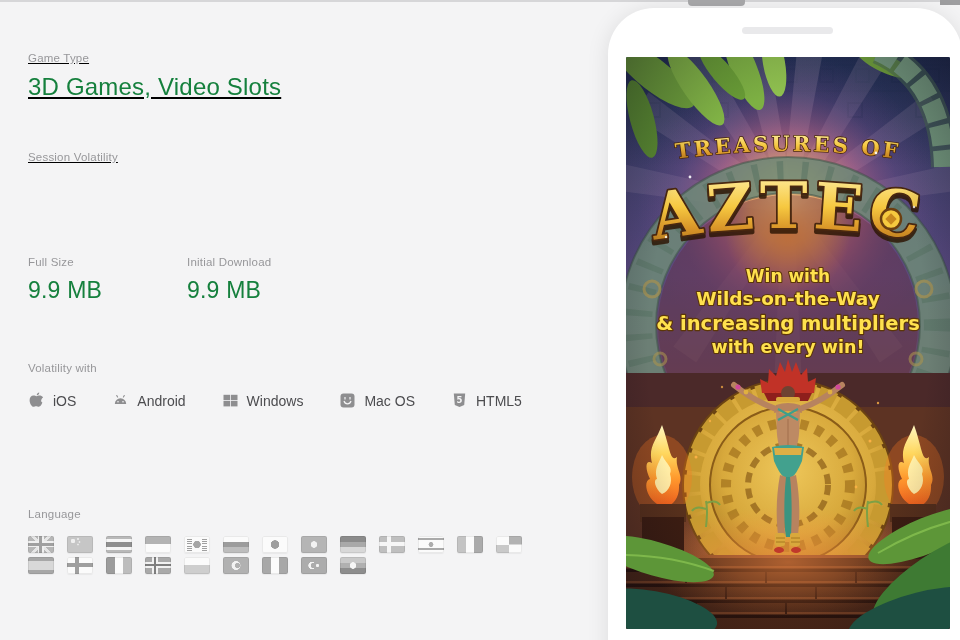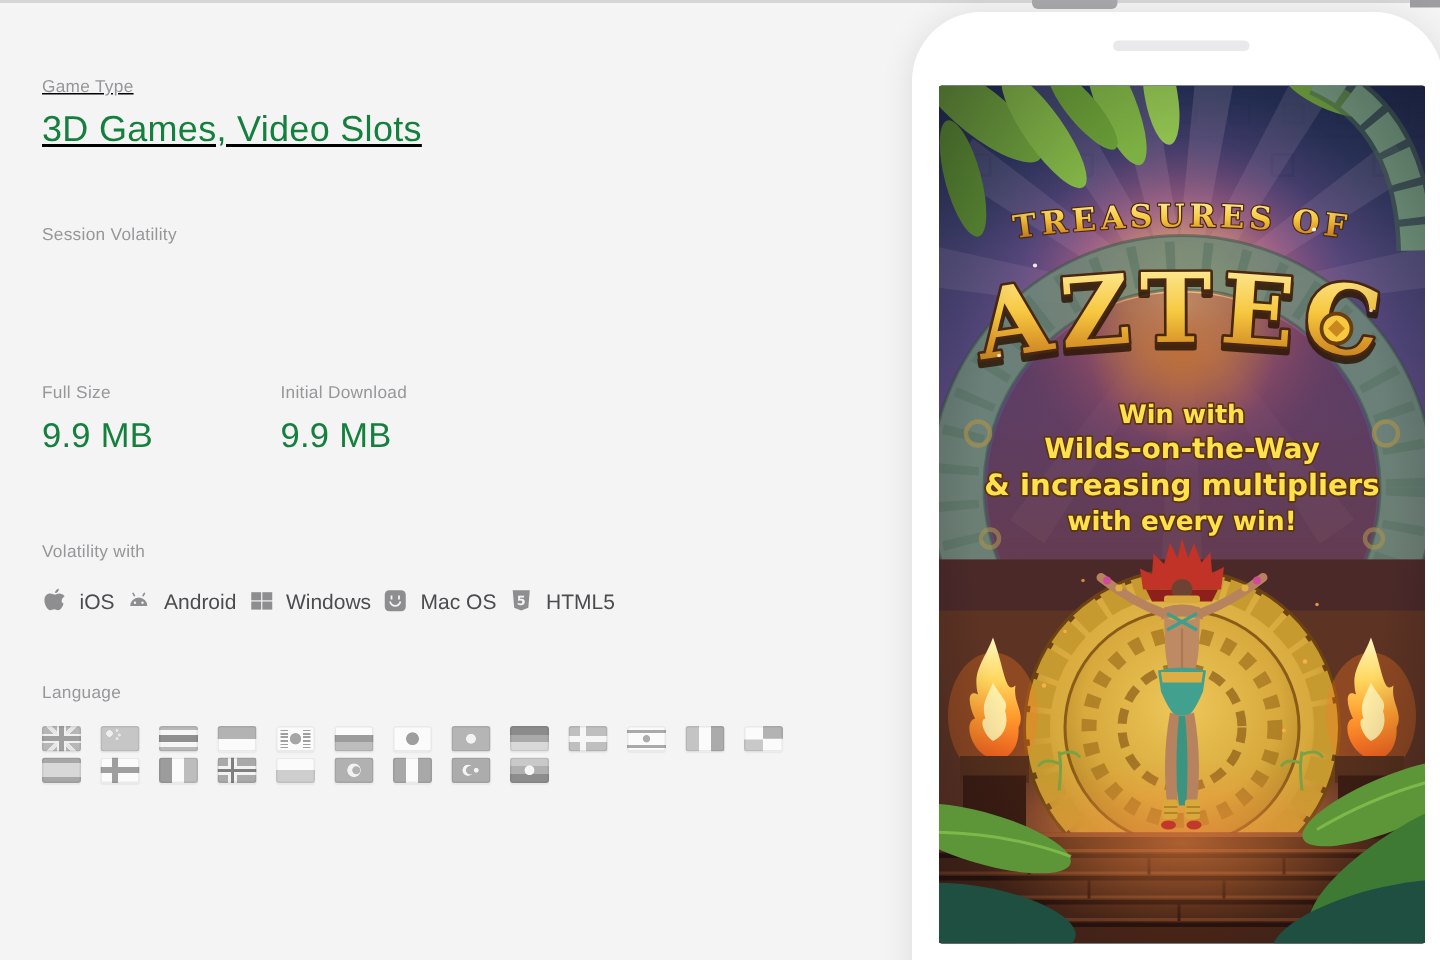--- a/index.html
+++ b/index.html
@@ -16,25 +16,25 @@
   
   .panel{position:absolute;left:28px;top:0;width:560px;}
   .sec{position:absolute;left:0;}
   .lbl{font-size:11.5px;color:#97979a;letter-spacing:.2px;}
   .val{font-size:23px;color:#15803d;letter-spacing:.2px;margin-top:9px;}
   .val-big{font-size:24px;}
   #sec-gametype{top:52px;text-decoration:underline;}
   #sec-stats{top:151px;width:560px;}
   #sec-sizes{top:256px;width:560px;}
   #sec-compat{top:362px;width:560px;}
-  #sec-lang{top:456px;width:560px;}
-  .cols3{display:grid;grid-template-columns:159px 158px auto;}
+  #sec-lang{top:508px;width:560px;}
+  .cols3{display:grid;grid-template-columns:159px 158px auto;text-decoration:underline;}
   .cols2{display:grid;grid-template-columns:159px auto;}
 
-  .plat-row{display:flex;align-items:flex-end;gap:8px;margin-top:18px;}
+  .plat-row{display:flex;align-items:flex-end;gap:36px;margin-top:18px;}
   .plat{display:flex;align-items:center;gap:8px;}
   .plat svg{display:block;}
   .plat .plabel{font-size:14px;color:#4c4c4f;}
 
   .flag-rows{margin-top:16px;}
   .flag-row{display:flex;gap:13px;margin-bottom:4px;}
   .flag{width:26px;height:17px;border-radius:2px;background-color:#fbfbfb;background-repeat:no-repeat;
         box-shadow:inset 0 0 0 1px rgba(0,0,0,.07),0 1px 1px rgba(0,0,0,.05);}
   .fl-uk{background-color:#b7b7b7;background-image:
     linear-gradient(to bottom,transparent 0 7px,#a0a0a0 7px 10px,transparent 10px),

